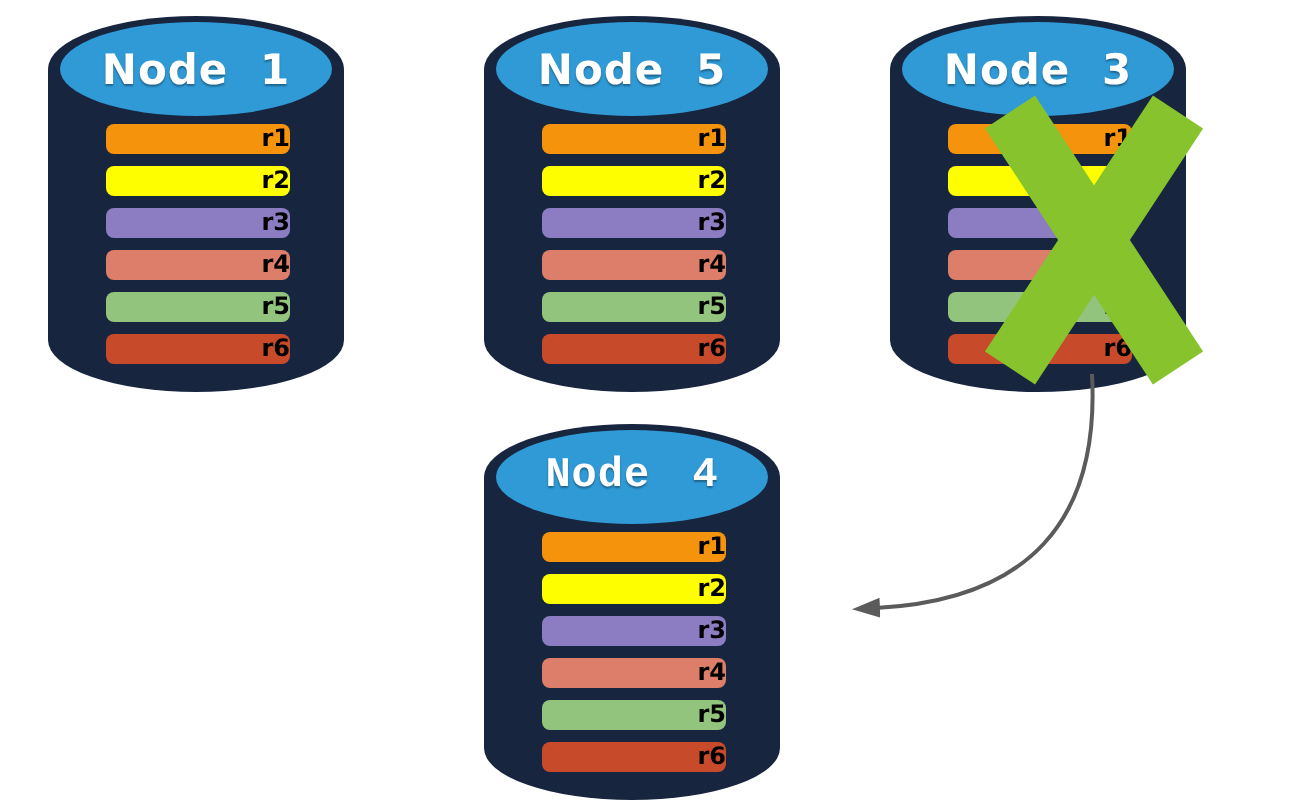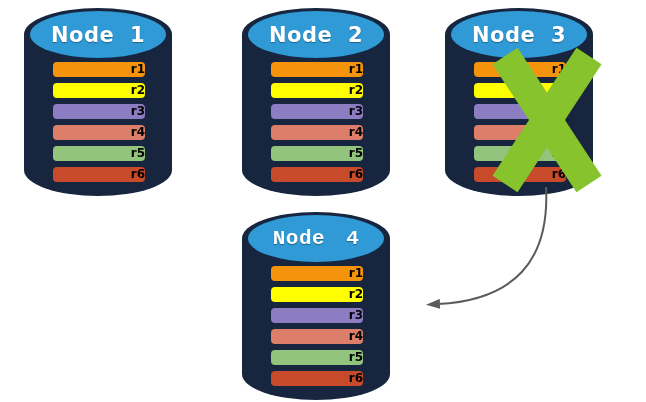--- a/index.html
+++ b/index.html
@@ -43,21 +43,21 @@
       <div class="row" style="background-color: rgb(221, 126, 106);">r4</div>
       <div class="row" style="background-color: rgb(146, 196, 125);">r5</div>
       <div class="row" style="background-color: rgb(199, 74, 43);">r6</div>
     </div>
   </div>
 
   <div class="cylinder pos-n2">
     <div class="cyl-rim" style="background-color: rgb(23, 37, 63);"></div>
     <div class="cyl-body" style="background-color: rgb(23, 37, 63);"></div>
     <div class="cyl-face" style="background-color: rgb(47, 154, 214);">
-      <span class="cyl-title">Node 2</span>
+      <span class="cyl-title">Node 5</span>
     </div>
     <div class="rows">
       <div class="row" style="background-color: rgb(246, 147, 13);">r1</div>
       <div class="row" style="background-color: rgb(254, 254, 0);">r2</div>
       <div class="row" style="background-color: rgb(140, 124, 194);">r3</div>
       <div class="row" style="background-color: rgb(221, 126, 106);">r4</div>
       <div class="row" style="background-color: rgb(146, 196, 125);">r5</div>
       <div class="row" style="background-color: rgb(199, 74, 43);">r6</div>
     </div>
   </div>

